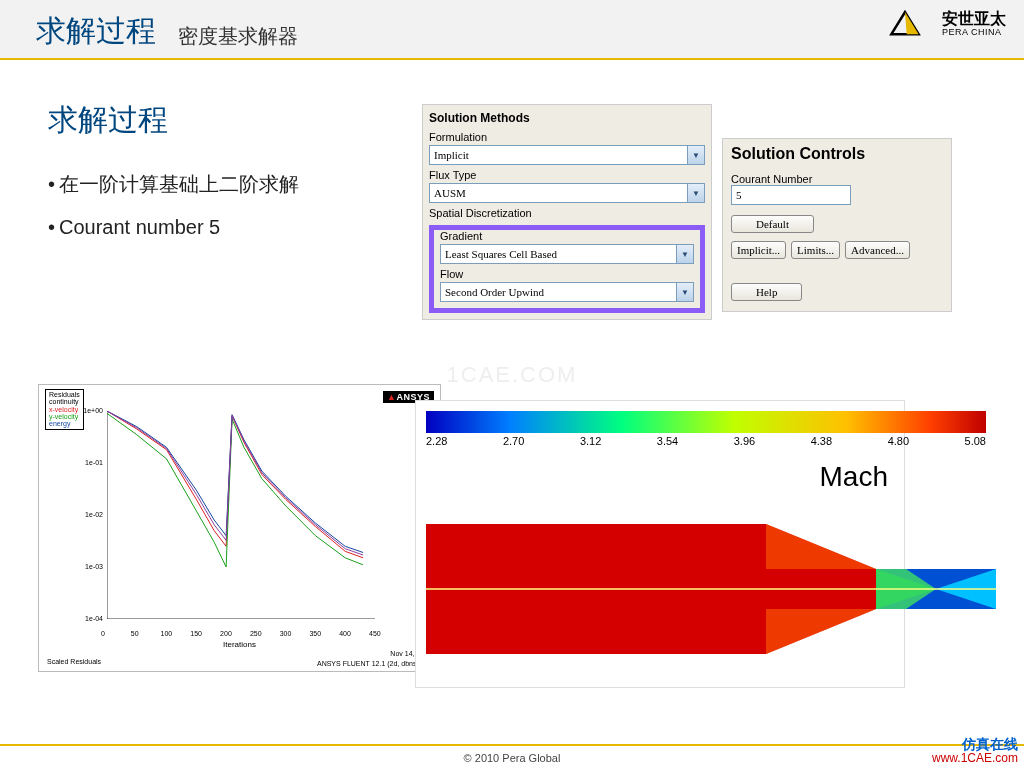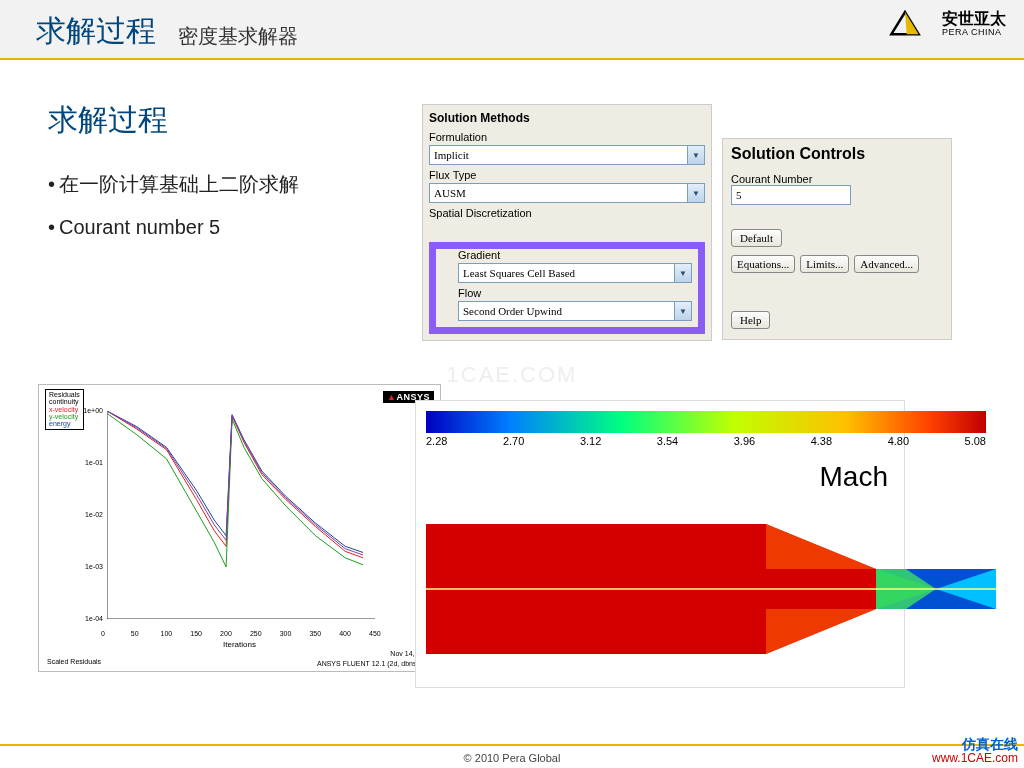--- a/index.html
+++ b/index.html
@@ -18,27 +18,27 @@
   .bullets li { list-style: none; margin-bottom: 18px; }
   .bullets li::before { content: "•"; margin-right: 4px; }
 
   
   .panel-methods { position: absolute; left: 422px; top: 104px; width: 290px; background: #efece3; border: 1px solid #ccc; font-family: Tahoma, Arial, sans-serif; font-size: 11px; padding: 4px 6px 6px 6px; }
   .panel-methods .ptitle { font-size: 12px; font-weight: 700; color: #000; margin: 2px 0 6px 0; }
   .panel-methods .lbl { color: #000; margin: 4px 0 2px 0; display: block; }
   .combo { display: flex; width: 100%; }
   .combo input { flex: 1; background: #fff; border: 1px solid #7b9ebd; border-right: none; height: 20px; padding: 0 4px; font-size: 11px; font-family: Tahoma; }
   .combo .arrow { width: 18px; height: 20px; border: 1px solid #7b9ebd; background: linear-gradient(#e4eef9,#bcd3ea); display: flex; align-items: center; justify-content: center; font-size: 8px; color: #2a4c75; }
-  .fieldset { border: 7px solid #8b5cf6; margin-top: 23px; padding: 4px 6px 6px 22px; }
+  .fieldset { border: 5px solid #8b5cf6; margin-top: 6px; padding: 4px 6px 6px 6px; }
   .fieldset .inner { margin-top: -8px; }
 
   
   .panel-controls { position: absolute; left: 722px; top: 138px; width: 230px; background: #efece3; border: 1px solid #ccc; font-family: Tahoma, Arial, sans-serif; font-size: 11px; padding: 6px 8px 10px 8px; }
   .panel-controls .ptitle { font-size: 16px; font-weight: 700; margin-bottom: 10px; }
-  .xpbtn { display: inline-block; background: linear-gradient(#fdfdfd,#e8e6dc); border: 1px solid #888; border-radius: 3px; padding: 2px 8px; font-size: 11px; font-family: Tahoma; margin-top: 24px; cursor: pointer; }
+  .xpbtn { display: inline-block; background: linear-gradient(#fdfdfd,#e8e6dc); border: 1px solid #888; border-radius: 3px; padding: 2px 24px; font-size: 11px; font-family: Tahoma; margin-top: 10px; cursor: pointer; }
   .xpinput { border: 1px solid #7b9ebd; background: #fff; height: 20px; width: 120px; padding: 0 4px; font-size: 11px; font-family: Tahoma; }
   .btnrow { display: flex; gap: 5px; margin-top: 8px; }
   .btnrow .xpbtn { margin-top: 0; padding: 2px 5px; }
 
   
   .chart-resid { position: absolute; left: 38px; top: 384px; width: 403px; height: 288px; border: 1px solid #bbb; background: #fff; font-family: Arial; font-size: 7px; }
   .chart-resid .legend { position: absolute; left: 6px; top: 4px; border: 1px solid #000; padding: 1px 3px; line-height: 1.05; }
   .chart-resid .ansys { position: absolute; right: 6px; top: 6px; background: #000; color: #fff; font-size: 9px; font-weight: 700; padding: 1px 4px; letter-spacing: 0.5px; }
   .chart-resid .ansys .v { color: #d22; }
   .chart-resid .axis-x { position: absolute; left: 68px; top: 26px; width: 268px; height: 208px; }
@@ -118,21 +118,21 @@
     </div>
   </div>
 </div>
 
 <div class="panel-controls">
   <div class="ptitle">Solution Controls</div>
   <span class="lbl">Courant Number</span><br>
   <input class="xpinput" value="5" style="">
   <div><button class="xpbtn">Default</button></div>
   <div class="btnrow">
-    <button class="xpbtn">Equations...</button>
+    <button class="xpbtn">Implicit...</button>
     <button class="xpbtn">Limits...</button>
     <button class="xpbtn">Advanced...</button>
   </div>
   <div style="margin-top:14px"><button class="xpbtn">Help</button></div>
 </div>
 
 <div class="watermark">1CAE.COM</div>
 
 <div class="chart-resid">
   <div class="legend">

